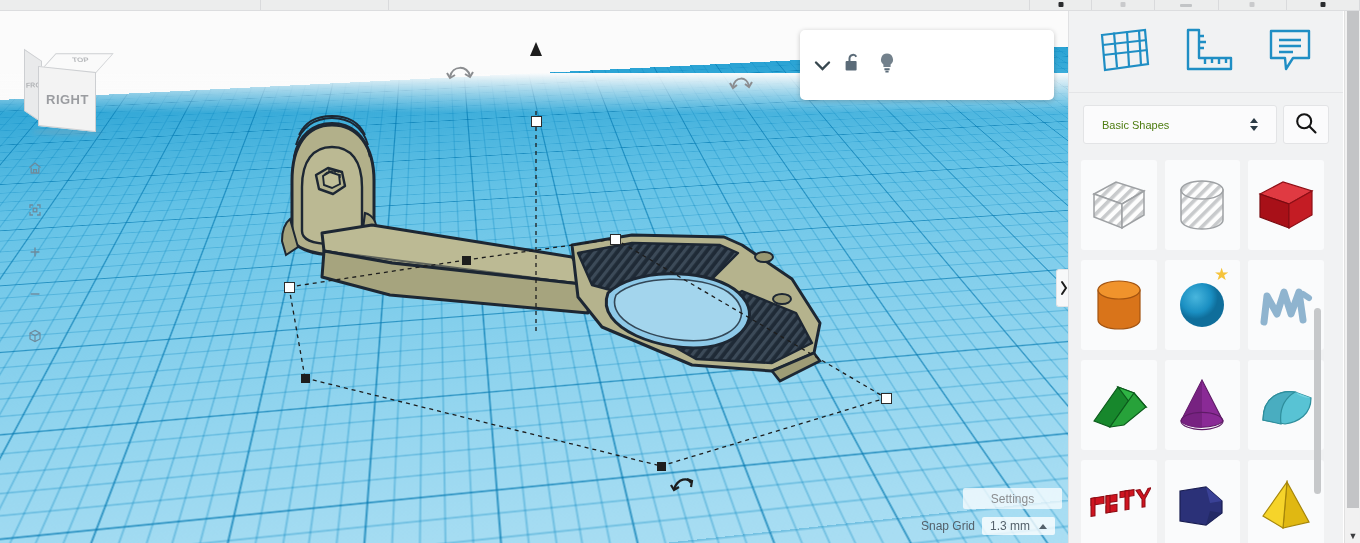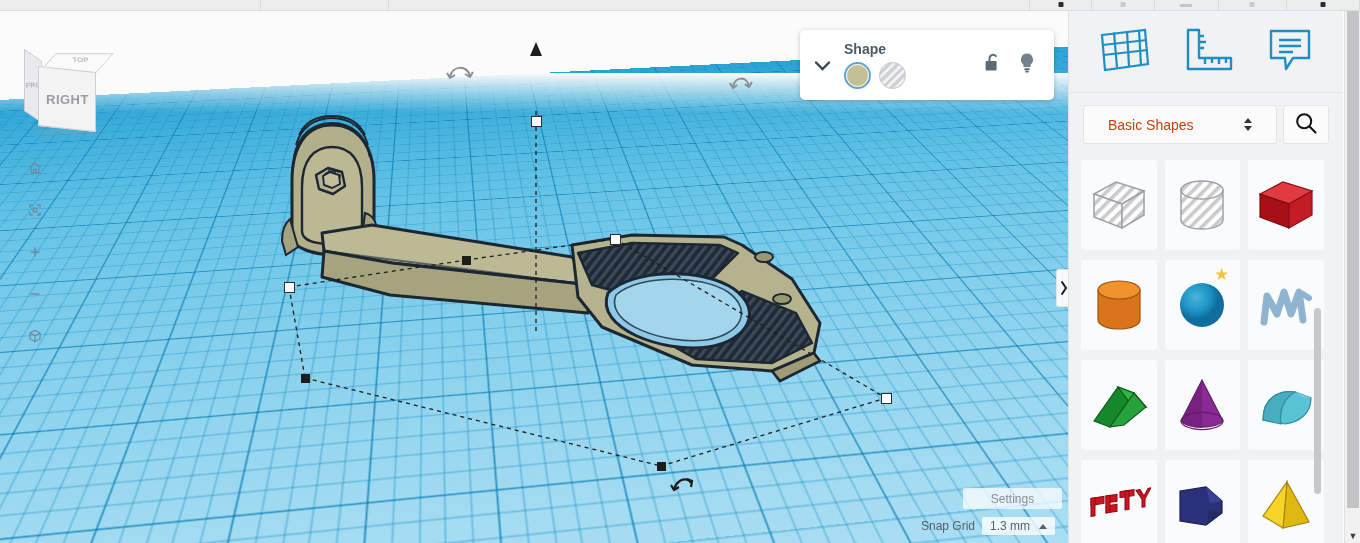--- a/index.html
+++ b/index.html
@@ -165,22 +165,22 @@
     background: #f1f2f3; border-left: 1px solid #e0e1e3;
   }
   .rp-icons {
     height: 82px; display: flex; align-items: center; justify-content: space-around;
     padding: 0 14px; border-bottom: 1px solid #e4e5e7;
   }
   .rp-icon { color: #1f8ec4; }
   .rp-search-row { display: flex; gap: 6px; padding: 12px 14px 10px 14px; }
   .rp-select {
     flex: 1; height: 39px; background: #fbfbfc; border: 1px solid #e3e4e6; border-radius: 3px;
-    display: flex; align-items: center; padding: 0 24px;
-    font-size: 14px; color: #c2410c;
+    display: flex; align-items: center; padding: 0 18px;
+    font-size: 11px; color: #4d7c0f;
   }
   .rp-select span:first-child { flex: 1; }
   .stepper { display: flex; flex-direction: column; gap: 3px; align-items: center; }
   .stp-up { width: 0; height: 0; border-left: 4px solid transparent; border-right: 4px solid transparent; border-bottom: 5px solid #2b3a45; }
   .stp-dn { width: 0; height: 0; border-left: 4px solid transparent; border-right: 4px solid transparent; border-top: 5px solid #2b3a45; }
   .rp-searchbtn {
     width: 46px; height: 39px; background: #fbfbfc; border: 1px solid #e3e4e6;
     border-radius: 3px; display: flex; align-items: center; justify-content: center;
   }
   .rp-grid {
@@ -399,27 +399,20 @@
         </svg>
       </span>
     </div>
 
     <div class="shape-panel">
       <div class="sp-chevron">
         <svg width="19" height="13" viewBox="0 0 19 13" fill="none" stroke="currentColor" stroke-width="2.4" stroke-linecap="round">
           <path d="M3 3.5 L9.5 10 L16 3.5"></path>
         </svg>
       </div>
-      <div class="sp-mid">
-        <div class="sp-title">Shape</div>
-        <div class="sp-swatches">
-          <div class="sw sw-solid"></div>
-          <div class="sw sw-hole"></div>
-        </div>
-      </div>
       <div class="sp-icons">
         <span>
           <svg width="18" height="21" viewBox="0 0 18 21" fill="none" stroke="currentColor" stroke-width="2">
             <path d="M5.5 9V6.2a3.6 3.6 0 0 1 6.8-1.4"></path>
             <rect x="1.6" y="9" width="11" height="9.5" rx="1" fill="currentColor" stroke="none"></rect>
           </svg>
         </span>
         <span>
           <svg width="18" height="22" viewBox="0 0 18 22" fill="none" stroke="currentColor" stroke-width="1.9">
             <path d="M9 1.6a6 6 0 0 0-3.6 10.8V15h7.2v-2.6A6 6 0 0 0 9 1.6z" fill="currentColor" stroke="none" opacity=".85"></path>

